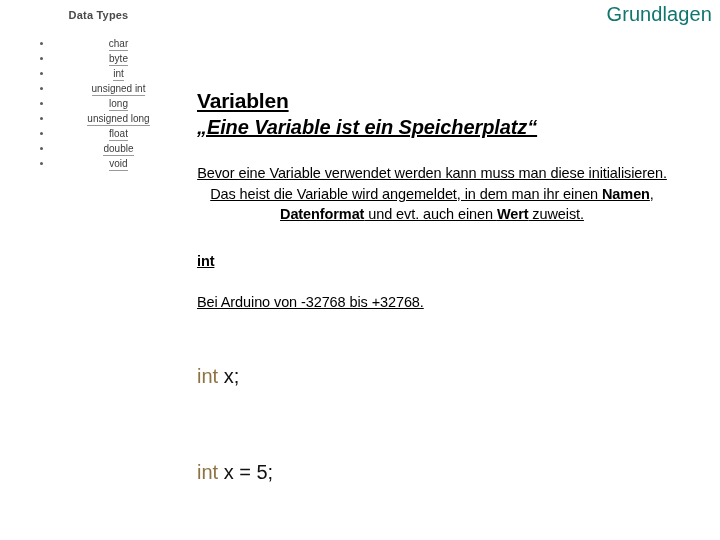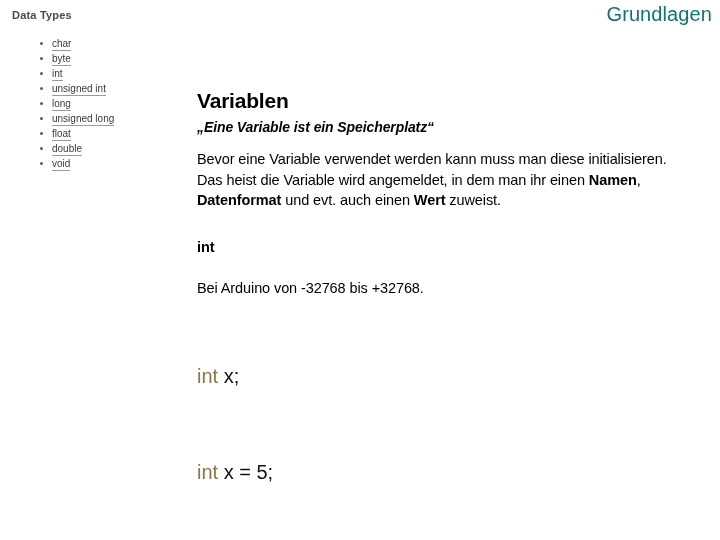--- a/index.html
+++ b/index.html
@@ -29,20 +29,21 @@
     letter-spacing: 0.1px;
     white-space: nowrap;
   }
 
   
   .datatypes-panel {
     position: absolute;
     left: 10px;
     top: 8px;
     width: 175px;
+    text-align: center;
   }
   .datatypes-title {
     font-size: 11px;
     font-weight: bold;
     color: #4a4a4a;
     line-height: 14px;
     margin: 0 0 14px 2px;
     letter-spacing: 0.2px;
   }
   .datatypes-list {
@@ -73,43 +74,45 @@
     display: inline-block;
     line-height: 13px;
   }
 
   
   .content {
     position: absolute;
     left: 197px;
     top: 88px;
     width: 470px;
+    text-decoration: underline;
   }
 
   .content-heading {
     font-size: 21px;
     font-weight: bold;
     line-height: 25px;
     margin: 0;
     letter-spacing: -0.2px;
   }
   .content-subtitle {
-    font-size: 14px;
+    font-size: 20px;
     font-weight: bold;
     font-style: italic;
     line-height: 20px;
     margin: 4px 0 0 0;
     letter-spacing: -0.1px;
   }
 
   .body-paragraph {
-    margin: 12px 0 0 0;
+    margin: 26px 0 0 0;
     font-size: 14.5px;
     line-height: 20.5px;
     letter-spacing: -0.1px;
+    text-align: center;
   }
   .body-paragraph b { font-weight: bold; }
 
   .type-block {
     margin: 26px 0 0 0;
     font-size: 14.5px;
     line-height: 20.5px;
     letter-spacing: -0.1px;
   }
   .type-block .type-name {

